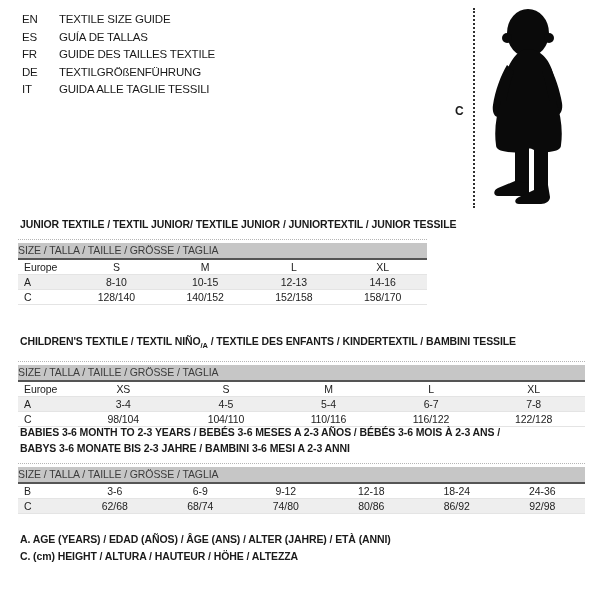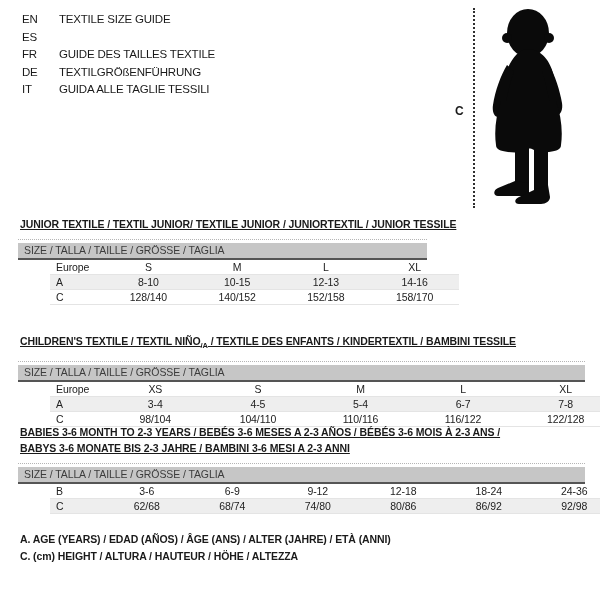--- a/index.html
+++ b/index.html
@@ -15,42 +15,43 @@
   .lang-code{width:37px;}
   
   .dotted-line{position:absolute;left:473px;top:8px;height:200px;border-left:2px dotted #2e2e2e;}
   .figure-label{position:absolute;left:455px;top:104px;font-weight:bold;font-size:12px;}
   svg.baby{position:absolute;left:481px;top:5px;}
   
   .section{position:absolute;left:18px;}
   .s1{top:216px;width:409px;}
   .s2{top:333px;width:567px;}
   .s3{top:424px;width:567px;}
-  .section-title{font-weight:bold;font-size:10.5px;line-height:16px;letter-spacing:-0.1px;white-space:nowrap;margin-left:2px;text-decoration:underline;}
+  .section-title{font-weight:bold;font-size:10.5px;line-height:16px;letter-spacing:-0.1px;white-space:nowrap;margin-left:2px;}
   .section-title .sub{font-size:7.5px;vertical-align:sub;}
   .rule{border-top:1px dotted #b5b5b5;margin-top:7px;}
   .size-bar{margin-top:3px;background:#c6c6c6;color:#3c3c3c;font-size:10.5px;height:15px;line-height:15px;
-            padding-left:6px;border-bottom:2px solid #555555;letter-spacing:-0.1px;}
-  table{border-collapse:collapse;table-layout:fixed;width:100%;font-size:10.5px;color:#222;margin-left:32px;}
+            border-bottom:2px solid #555555;letter-spacing:-0.1px;}
+  table{border-collapse:collapse;table-layout:fixed;width:100%;font-size:10.5px;color:#222;}
   td{height:14px;padding:0;text-align:center;border-bottom:1px solid #e4e4e4;letter-spacing:-0.1px;}
   td.label{text-align:left;padding-left:6px;}
   tr.shaded td{background:#eeeeee;}
   
   .footnotes{position:absolute;left:20px;top:531px;font-weight:bold;font-size:10.5px;line-height:16.8px;letter-spacing:-0.1px;}
 </style>
 </head>
 <body>
 
 <div class="lang">
   <div class="lang-row">
     <span class="lang-code">EN</span>
     <span>TEXTILE SIZE GUIDE</span>
   </div>
   <div class="lang-row">
     <span class="lang-code">ES</span>
+    <span>GUÍA DE TALLAS</span>
   </div>
   <div class="lang-row">
     <span class="lang-code">FR</span>
     <span>GUIDE DES TAILLES TEXTILE</span>
   </div>
   <div class="lang-row">
     <span class="lang-code">DE</span>
     <span>TEXTILGRÖßENFÜHRUNG</span>
   </div>
   <div class="lang-row">

